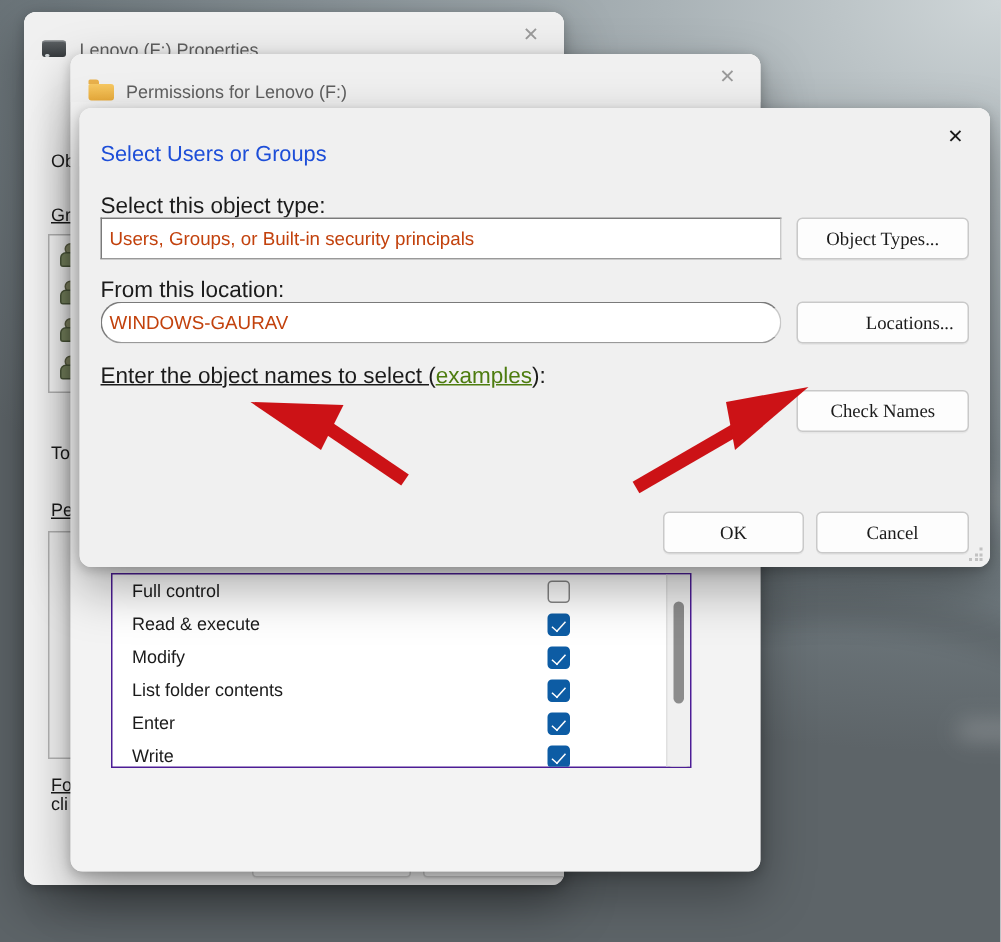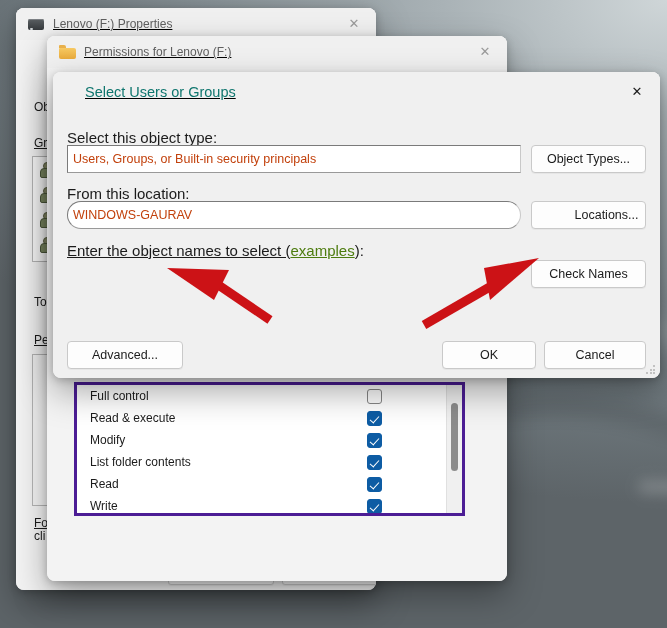--- a/index.html
+++ b/index.html
@@ -72,23 +72,22 @@
     position: absolute;
     background: #f3f3f3;
     border-radius: 8px 8px 8px 8px;
     box-shadow: 0 14px 34px rgba(0,0,0,0.34), 0 2px 8px rgba(0,0,0,0.22);
     overflow: hidden;
   }
   .titlebar {
     position: relative;
     height: 32px;
     display: flex;
-    align-items: center;
+    align-items: flex-end;
     background: #f3f3f3;
-    text-decoration: underline;
   }
   .titlebar.inactive { background: #f0f0f0; }
   .title-icon {
     width: 16px; height: 16px;
     margin-left: 12px; margin-right: 9px;
     flex: 0 0 auto;
     position: relative;
   }
   .title-text {
     font-size: 12px;
@@ -169,21 +168,21 @@
 
   
   #permWin { left: 47px; top: 36px; width: 460px; height: 545px; }
   #permWin .content { position: relative; height: 100%; background: #f3f3f3; }
 
   .perm-list {
     position: absolute;
     left: 27px; top: 346px;
     width: 385px; height: 128px;
     background: #ffffff;
-    border: 3px solid #4c1d95;
+    border: 1px solid #4c1d95;
     overflow: hidden;
   }
   .perm-row {
     position: relative;
     height: 22px;
     display: flex;
     align-items: center;
   }
   .perm-name {
     position: absolute;
@@ -230,21 +229,21 @@
     width: 7px; height: 68px;
     background: #8c8c8c;
     border-radius: 4px;
   }
 
   
   #selWin { left: 53px; top: 72px; width: 607px; height: 306px; }
   #selWin .content { position: relative; height: 100%; background: #f0f0f0; }
   #selWin .titlebar { height: 39px; background: #f0f0f0; }
   #selWin .title-text {
-    font-size: 14.5px; color: #0f766e; margin-left: 32px;
+    font-size: 14.5px; color: #1d4ed8; margin-left: 14px;
   }
   #selWin .closebtn { height: 38px; width: 46px; }
 
   .fld-label {
     position: absolute;
     font-size: 15px;
     color: #1b1b1b;
     white-space: nowrap;
   }
   .txtbox {
@@ -273,21 +272,21 @@
   .btn {
     position: absolute;
     background: #fdfdfd;
     border: 1px solid #c9c9c9;
     border-radius: 4px;
     font-size: 12.5px;
     color: #1b1b1b;
     display: flex; align-items: center; justify-content: center;
     box-sizing: border-box;
     box-shadow: 0 1px 0 rgba(0,0,0,0.04);
-    font-family: Liberation Sans, sans-serif;
+    font-family: Liberation Serif, serif;
   }
   .btn.flatwin {
     background: #fdfdfd;
     border: 1px solid #cfcfcf;
     border-radius: 3px;
   }
   .link {
     color: #4d7c0f;
     text-decoration: underline;
   }
@@ -401,21 +400,21 @@
           <span class="perm-name">Modify</span>
           <span class="cb allow on"></span>
           <span class="cb deny off"></span>
         </div>
         <div class="perm-row">
           <span class="perm-name">List folder contents</span>
           <span class="cb allow on"></span>
           <span class="cb deny off"></span>
         </div>
         <div class="perm-row">
-          <span class="perm-name">Read</span>
+          <span class="perm-name">Enter</span>
           <span class="cb allow on"></span>
           <span class="cb deny off"></span>
         </div>
         <div class="perm-row">
           <span class="perm-name">Write</span>
           <span class="cb allow on"></span>
           <span class="cb deny off"></span>
         </div>
 
         <div class="perm-scroll">
@@ -440,21 +439,20 @@
 
       <div class="fld-label" style="left:14px; top:113px;">From this location:</div>
       <div class="txtbox" style="left:14px; top:129px; width:454px; height:28px;border-radius:14px;">WINDOWS-GAURAV</div>
       <div class="btn" style="left:478px; top:129px; width:115px; height:28px;padding-left:36px;">Locations...</div>
 
       <div class="fld-label" style="left:14px; top:170px;">
         <span class="underline-accel">Enter the object names to select (</span><span class="link">examples</span><span>):</span>
       </div>
       <div class="btn" style="left:478px; top:188px; width:115px; height:28px;">Check Names</div>
 
-      <div class="btn" style="left:14px; top:269px; width:116px; height:28px;">Advanced...</div>
       <div class="btn" style="left:389px; top:269px; width:94px; height:28px;">OK</div>
       <div class="btn" style="left:491px; top:269px; width:102px; height:28px;">Cancel</div>
 
       <div class="grip">
         <i style="left:7px; top:0px;"></i>
         <i style="left:3.5px; top:3.5px;"></i>
           <i style="left:7px; top:3.5px;"></i>
         <i style="left:0px; top:7px;"></i>
           <i style="left:3.5px; top:7px;"></i>
           <i style="left:7px; top:7px;"></i>

